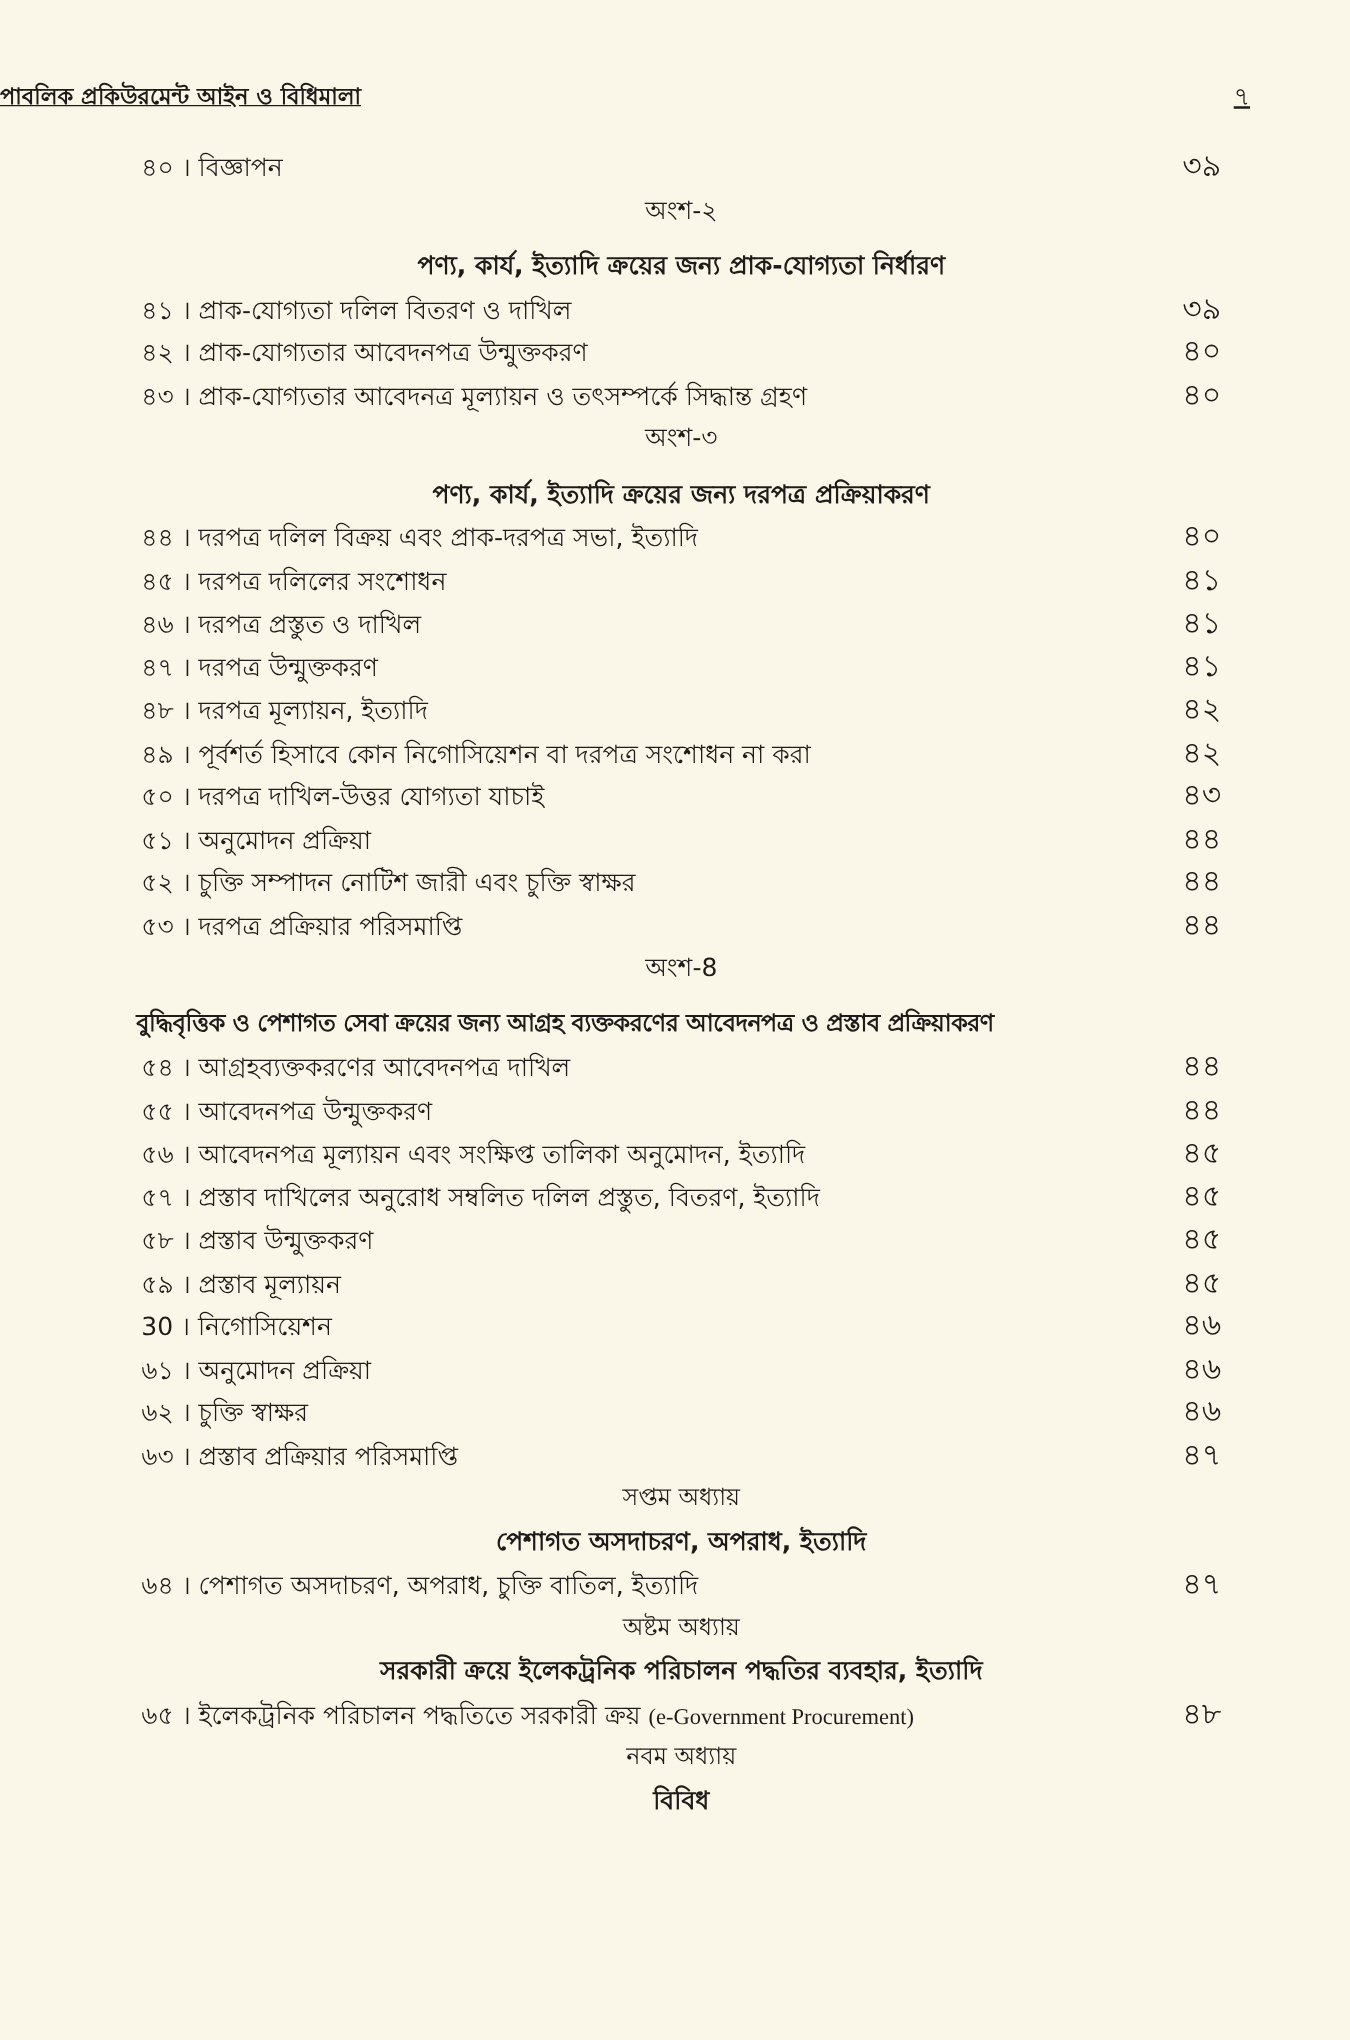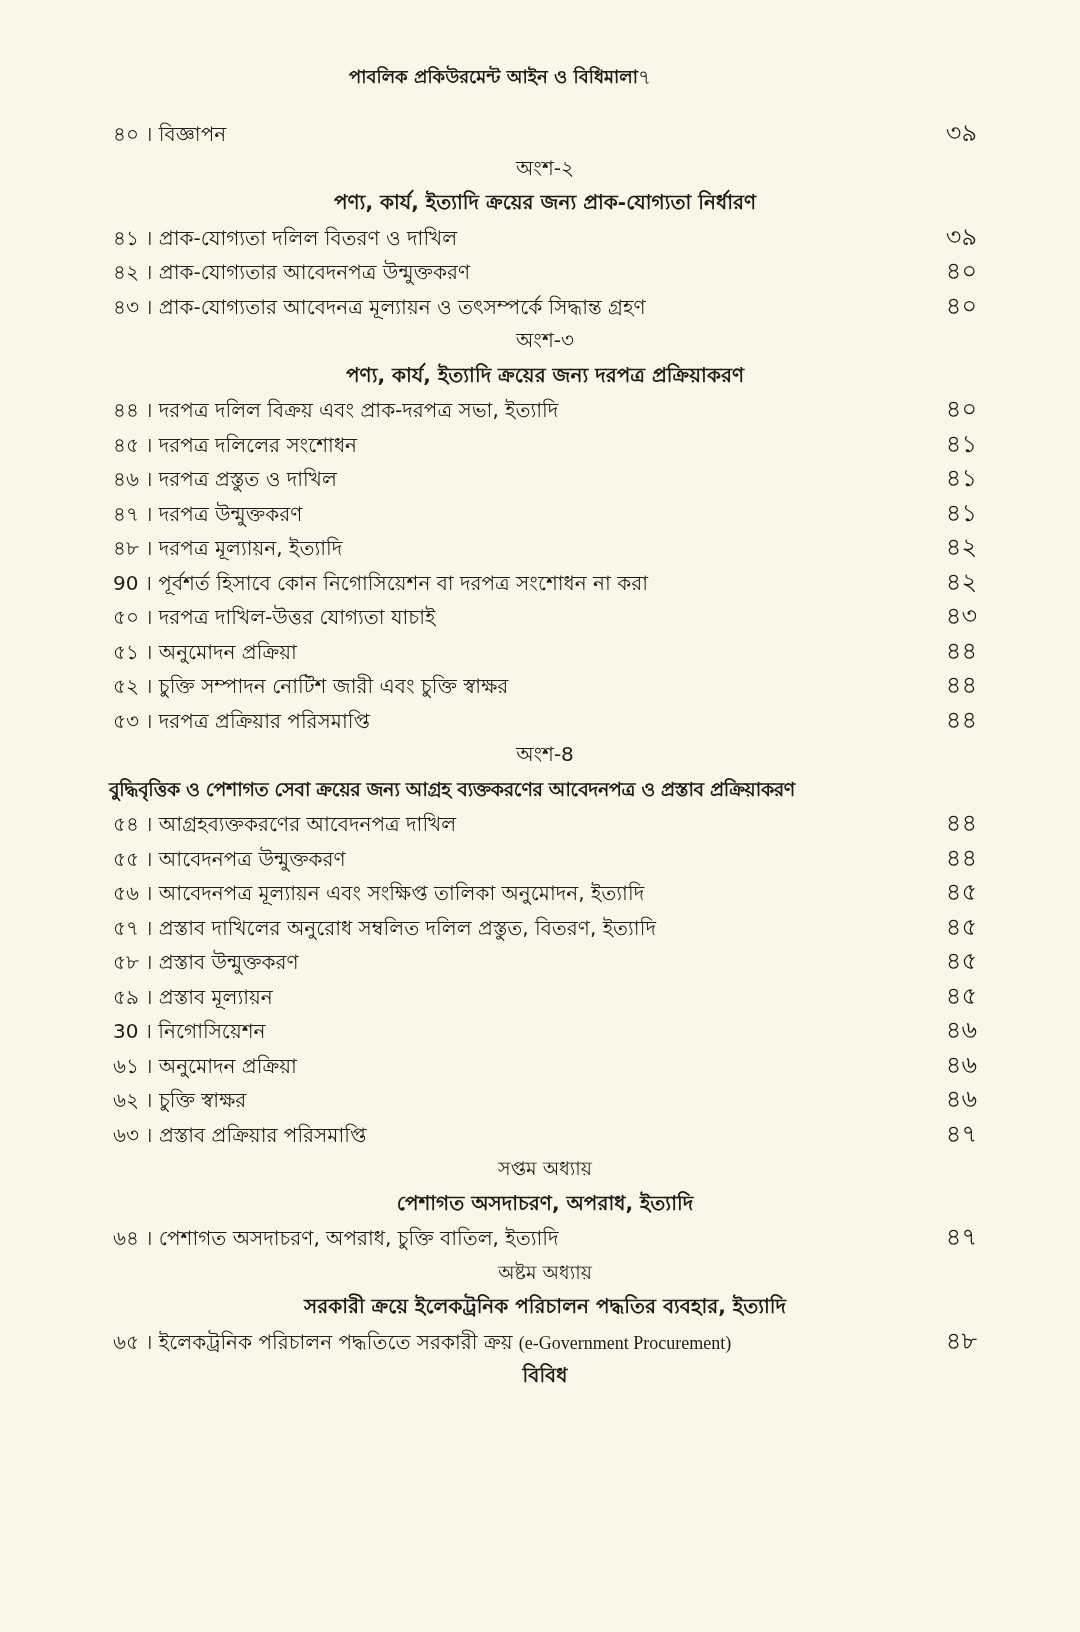--- a/index.html
+++ b/index.html
@@ -6,36 +6,36 @@
   body {
     width: 1080px; height: 1632px;
     background: #fbf7e8;
     font-family: "DejaVu Sans", sans-serif;
     color: #1e1c1a;
     position: relative;
     overflow: hidden;
   }
   .page-header {
     position: absolute; top: 62px; left: 0; width: 1000px;
-    display: flex; justify-content: center; align-items: center; 
-    font-size: 18px; font-weight: bold;
+    display: flex; justify-content: space-between; align-items: center; 
+    font-size: 18px; font-weight: bold; text-decoration: underline;
   }
   .page-header .hdr-num { font-weight: normal; font-size: 20px; }
   .toc { position: absolute; left: 113px; top: 116px; width: 864px; }
   .row {
     display: flex; justify-content: space-between; align-items: baseline;
     height: 34.5px; font-size: 20px; line-height: 34.5px;
   }
   .row .title { white-space: nowrap; }
   .row .pg { font-family: "DejaVu Serif", serif; font-size: 24px; width: 42px; text-align: right; }
   .part-label, .part-heading, .chapter-label, .chapter-heading {
     text-align: center; height: 34.5px; line-height: 34.5px; white-space: nowrap;
   }
   .part-label { font-size: 20px; }
-  .part-heading { font-size: 20px; font-weight: bold; }
+  .part-heading { font-size: 20px; font-weight: bold; margin-top: 10px; }
   .part-heading.wide { font-size: 19px; letter-spacing: -0.4px; text-align: left; margin-left: -4px; }
   .chapter-label { font-size: 19px; font-weight: normal; }
   .chapter-heading { font-size: 20px; font-weight: bold; }
   .latin { font-family: "Liberation Serif", serif; font-size: 18px; }
 </style>
 </head>
 <body>
 
 <div class="page-header">
   <span>পাবলিক প্রকিউরমেন্ট আইন ও বিধিমালা</span>
@@ -77,21 +77,21 @@
     </div>
     <div class="row">
       <span class="title"><span>৪৭</span><span> । </span><span>দরপত্র উন্মুক্তকরণ</span></span>
       <span class="pg">৪১</span>
     </div>
     <div class="row">
       <span class="title"><span>৪৮</span><span> । </span><span>দরপত্র মূল্যায়ন, ইত্যাদি</span></span>
       <span class="pg">৪২</span>
     </div>
     <div class="row">
-      <span class="title"><span>90</span><span> । </span><span>পূর্বশর্ত হিসাবে কোন নিগোসিয়েশন বা দরপত্র সংশোধন না করা</span></span>
+      <span class="title"><span>৪৯</span><span> । </span><span>পূর্বশর্ত হিসাবে কোন নিগোসিয়েশন বা দরপত্র সংশোধন না করা</span></span>
       <span class="pg">৪২</span>
     </div>
     <div class="row">
       <span class="title"><span>৫০</span><span> । </span><span>দরপত্র দাখিল-উত্তর যোগ্যতা যাচাই</span></span>
       <span class="pg">৪৩</span>
     </div>
     <div class="row">
       <span class="title"><span>৫১</span><span> । </span><span>অনুমোদন প্রক্রিয়া</span></span>
       <span class="pg">৪৪</span>
     </div>
@@ -150,14 +150,15 @@
     <div class="row">
       <span class="title"><span>৬৪</span><span> । </span><span>পেশাগত অসদাচরণ, অপরাধ, চুক্তি বাতিল, ইত্যাদি</span></span>
       <span class="pg">৪৭</span>
     </div>
     <div class="chapter-label">অষ্টম অধ্যায়</div>
     <div class="chapter-heading">সরকারী ক্রয়ে ইলেকট্রনিক পরিচালন পদ্ধতির ব্যবহার, ইত্যাদি</div>
     <div class="row">
       <span class="title"><span>৬৫</span><span> । </span><span>ইলেকট্রনিক পরিচালন পদ্ধতিতে সরকারী ক্রয় </span><span class="latin">(e-Government Procurement)</span></span>
       <span class="pg">৪৮</span>
     </div>
+    <div class="chapter-label">নবম অধ্যায়</div>
     <div class="chapter-heading">বিবিধ</div>
   </div>
 
 </body></html>

